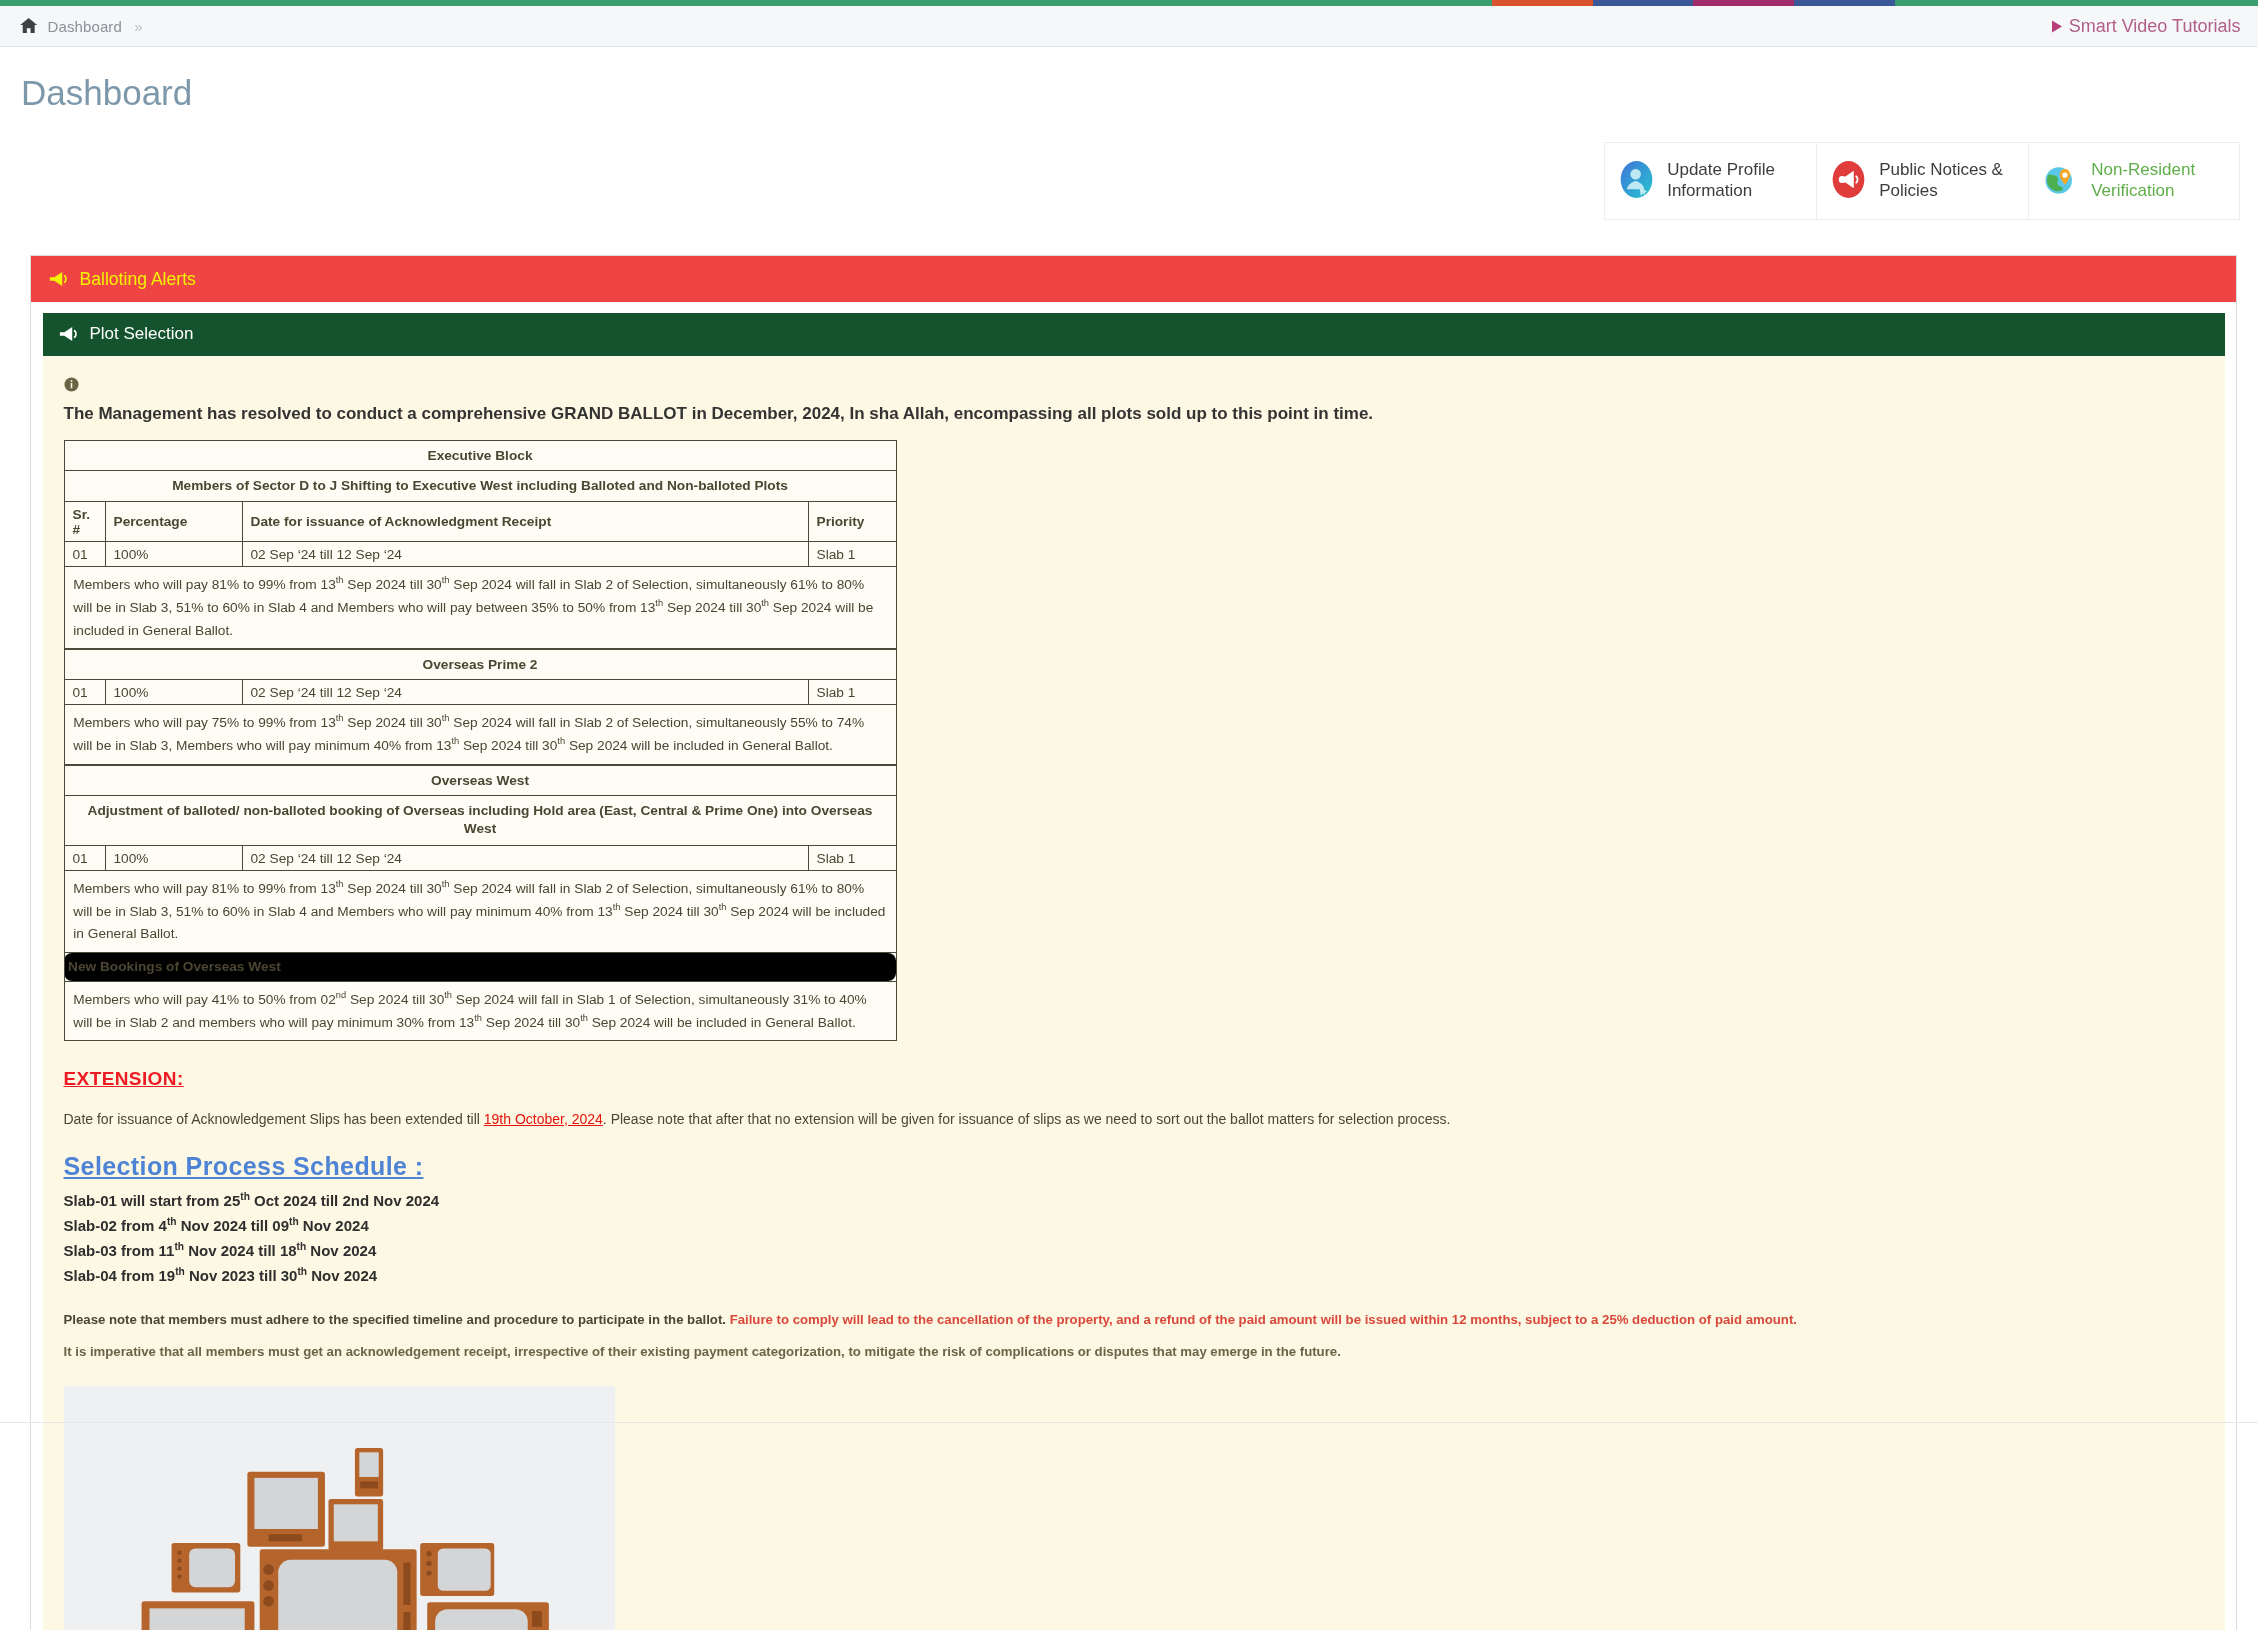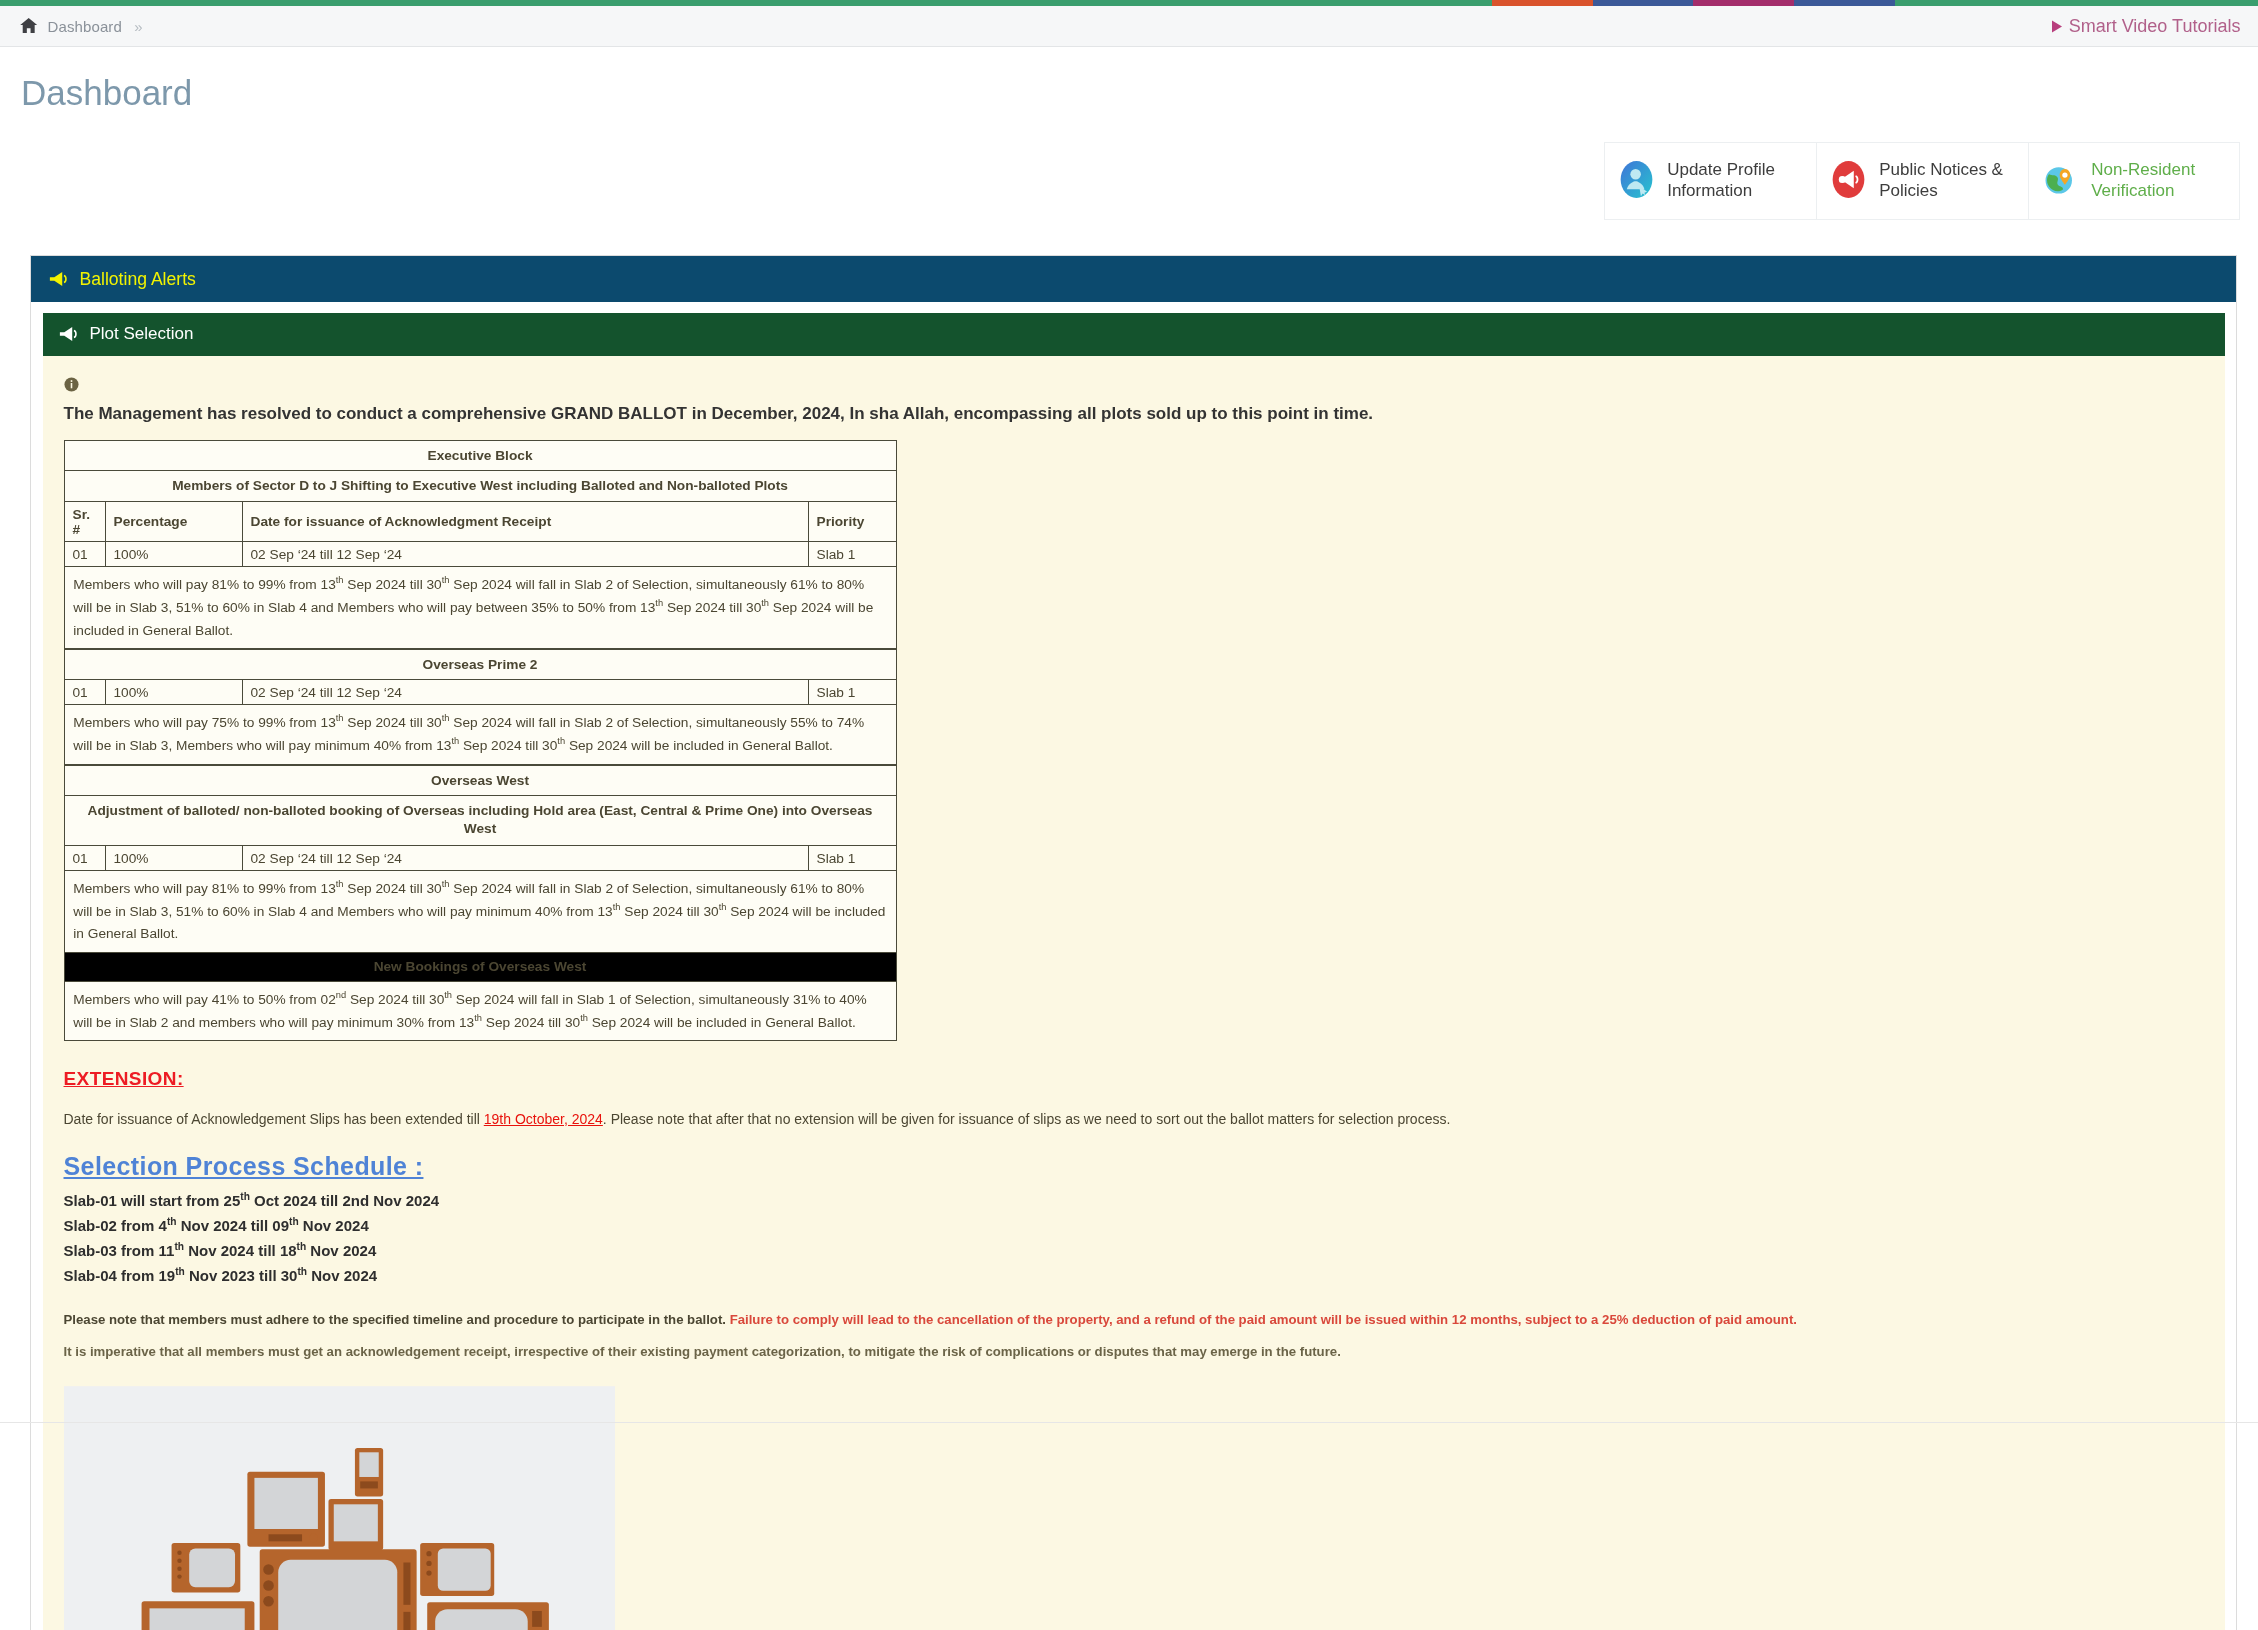--- a/index.html
+++ b/index.html
@@ -64,21 +64,21 @@
   .qcard .lbl { font-size: 17px; line-height: 1.22; color: #3d3d3d; }
   .qcard .lbl.green { color: #5fae4a; }
 
   
   .alerts-panel {
     margin: 35px 21px 0 30px;
     border: 0.9px solid #dcdcdc;
     background: #fff;
   }
   .alerts-head {
-    background: #0c4a6e;
+    background: #ef4444;
     color: #f3f300;
     font-size: 17.6px;
     padding: 12.4px 17.6px;
     display: flex; align-items: center; gap: 11.5px;
   }
   .alerts-body { padding: 10.6px 11.5px 0 11.5px; background: #fff; }
 
   .plot-head {
     background: #14532d;
     color: #ffffff;
@@ -114,22 +114,22 @@
     text-align: center; font-size: 20px; font-weight: bold;
     color: #7d7347; padding: 7px 3.5px !important;
   }
   .red-note {
     text-align: center; font-size: 13.7px; font-weight: bold;
     color: #e8120c; padding: 6.2px 16px !important; line-height: 1.35;
   }
   .hdr-cell { font-weight: bold; color: #3f3a28; }
   .para-cell { line-height: 1.65; padding: 6.2px 8.8px !important; font-weight: normal; }
   .black-band {
-    background: #000; color: #fff; text-align: center;
-    font-weight: bold; font-size: 15px; padding: 6.2px 3.5px !important;
+    background: #000; color: #fff; 
+    font-weight: bold; font-size: 15px; padding: 6.2px 3.5px !important; border-radius: 8px;
   }
   sup { font-size: 68%; vertical-align: super; }
 
   
   .ext-head {
     margin: 26.5px 0 21px 0;
     font-size: 19px; font-weight: bold; color: #ed1c24;
     text-decoration: underline; letter-spacing: 0.4px;
   }
   .ext-para { font-size: 14px; color: #4b4632; font-weight: normal; margin-bottom: 25px; }

